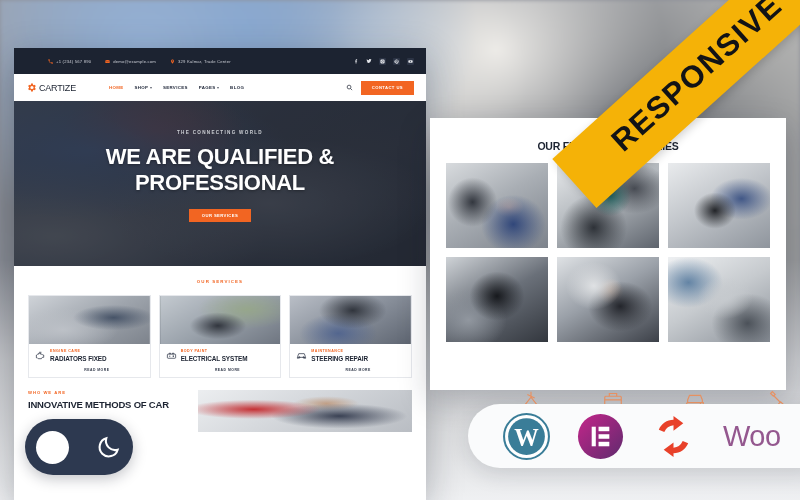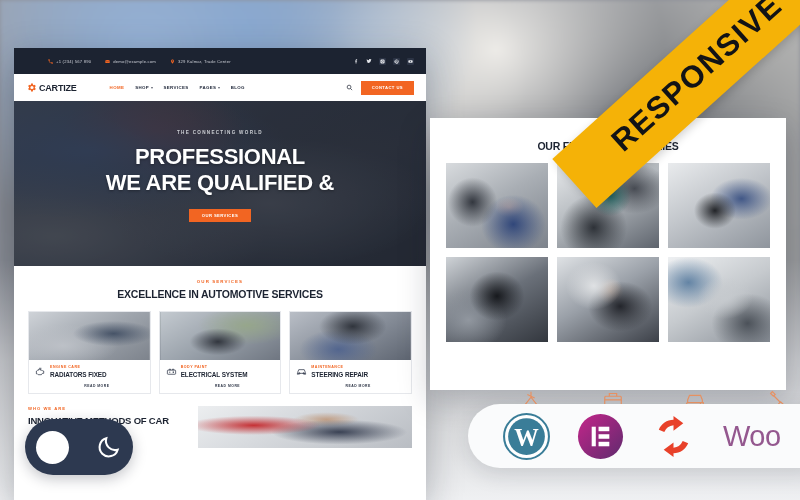--- a/index.html
+++ b/index.html
@@ -53,21 +53,21 @@
   .soc svg { width: 100%; height: 100%; display: block; }
   .soc.boxed { background: #2b3344; border-radius: 1px; padding: 1px; width: 7px; height: 7px; }
 
   .navbar {
     height: 27px; background: #fff; display: flex; align-items: center;
     padding: 0 12px; position: relative;
   }
   .logo { display: flex; align-items: center; gap: 2px; }
   .logo-gear { width: 11px; height: 11px; color: #f26522; }
   .logo-gear svg { width: 100%; height: 100%; display: block; }
-  .logo-text { font-size: 9px; font-weight: 700; color: #1c2331; letter-spacing: -.2px; font-stretch: condensed; }
+  .logo-text { font-size: 9px; font-weight: 400; color: #1c2331; letter-spacing: -.2px; font-stretch: condensed; }
   .menu { display: flex; gap: 11px; margin-left: 33px; align-items: center; }
   .menu a {
     font-size: 4.4px; font-weight: 700; color: #20283a; text-decoration: none;
     letter-spacing: .35px; display: flex; align-items: center; gap: 1.5px; white-space: nowrap;
   }
   .menu a.active { color: #f26522; }
   .caret { width: 0; height: 0; border-left: 1.6px solid transparent; border-right: 1.6px solid transparent; border-top: 2px solid currentColor; opacity: .75; }
   .nav-right { position: absolute; right: 12px; display: flex; align-items: center; gap: 8px; }
   .search-ico { width: 7px; height: 7px; color: #1c2331; }
   .search-ico svg { width: 100%; height: 100%; display: block; }
@@ -316,30 +316,29 @@
           </svg>
         </span>
       <div class="btn-contact">CONTACT US</div>
     </div>
   </div>
 
   <div class="hero">
     <div class="hero-inner">
       <div class="hero-sub">THE CONNECTING WORLD</div>
       <div class="hero-title">
+        <div>WE ARE QUALIFIED &amp;</div>
         <div>PROFESSIONAL</div>
-        <div>WE ARE QUALIFIED &amp;</div>
       </div>
       <div class="hero-btn">OUR SERVICES</div>
     </div>
   </div>
 
   <div class="services">
     <div class="sec-sub">OUR SERVICES</div>
-    <div class="sec-title">EXCELLENCE IN AUTOMOTIVE SERVICES</div>
     <div class="cards">
 
       <div class="card">
         <div class="card-img ci1"></div>
         <div class="card-body">
           <span class="card-ico">
               <svg viewBox="0 0 24 24" fill="none" stroke="currentColor" stroke-width="1.6">
                 <path d="M3 13v4h2l2 2h7l2-3h3v-5h-2l-2-2h-3V7H8v2H6l-2 2H3z"></path>
                 <path d="M9 5h5"></path>
               </svg>

